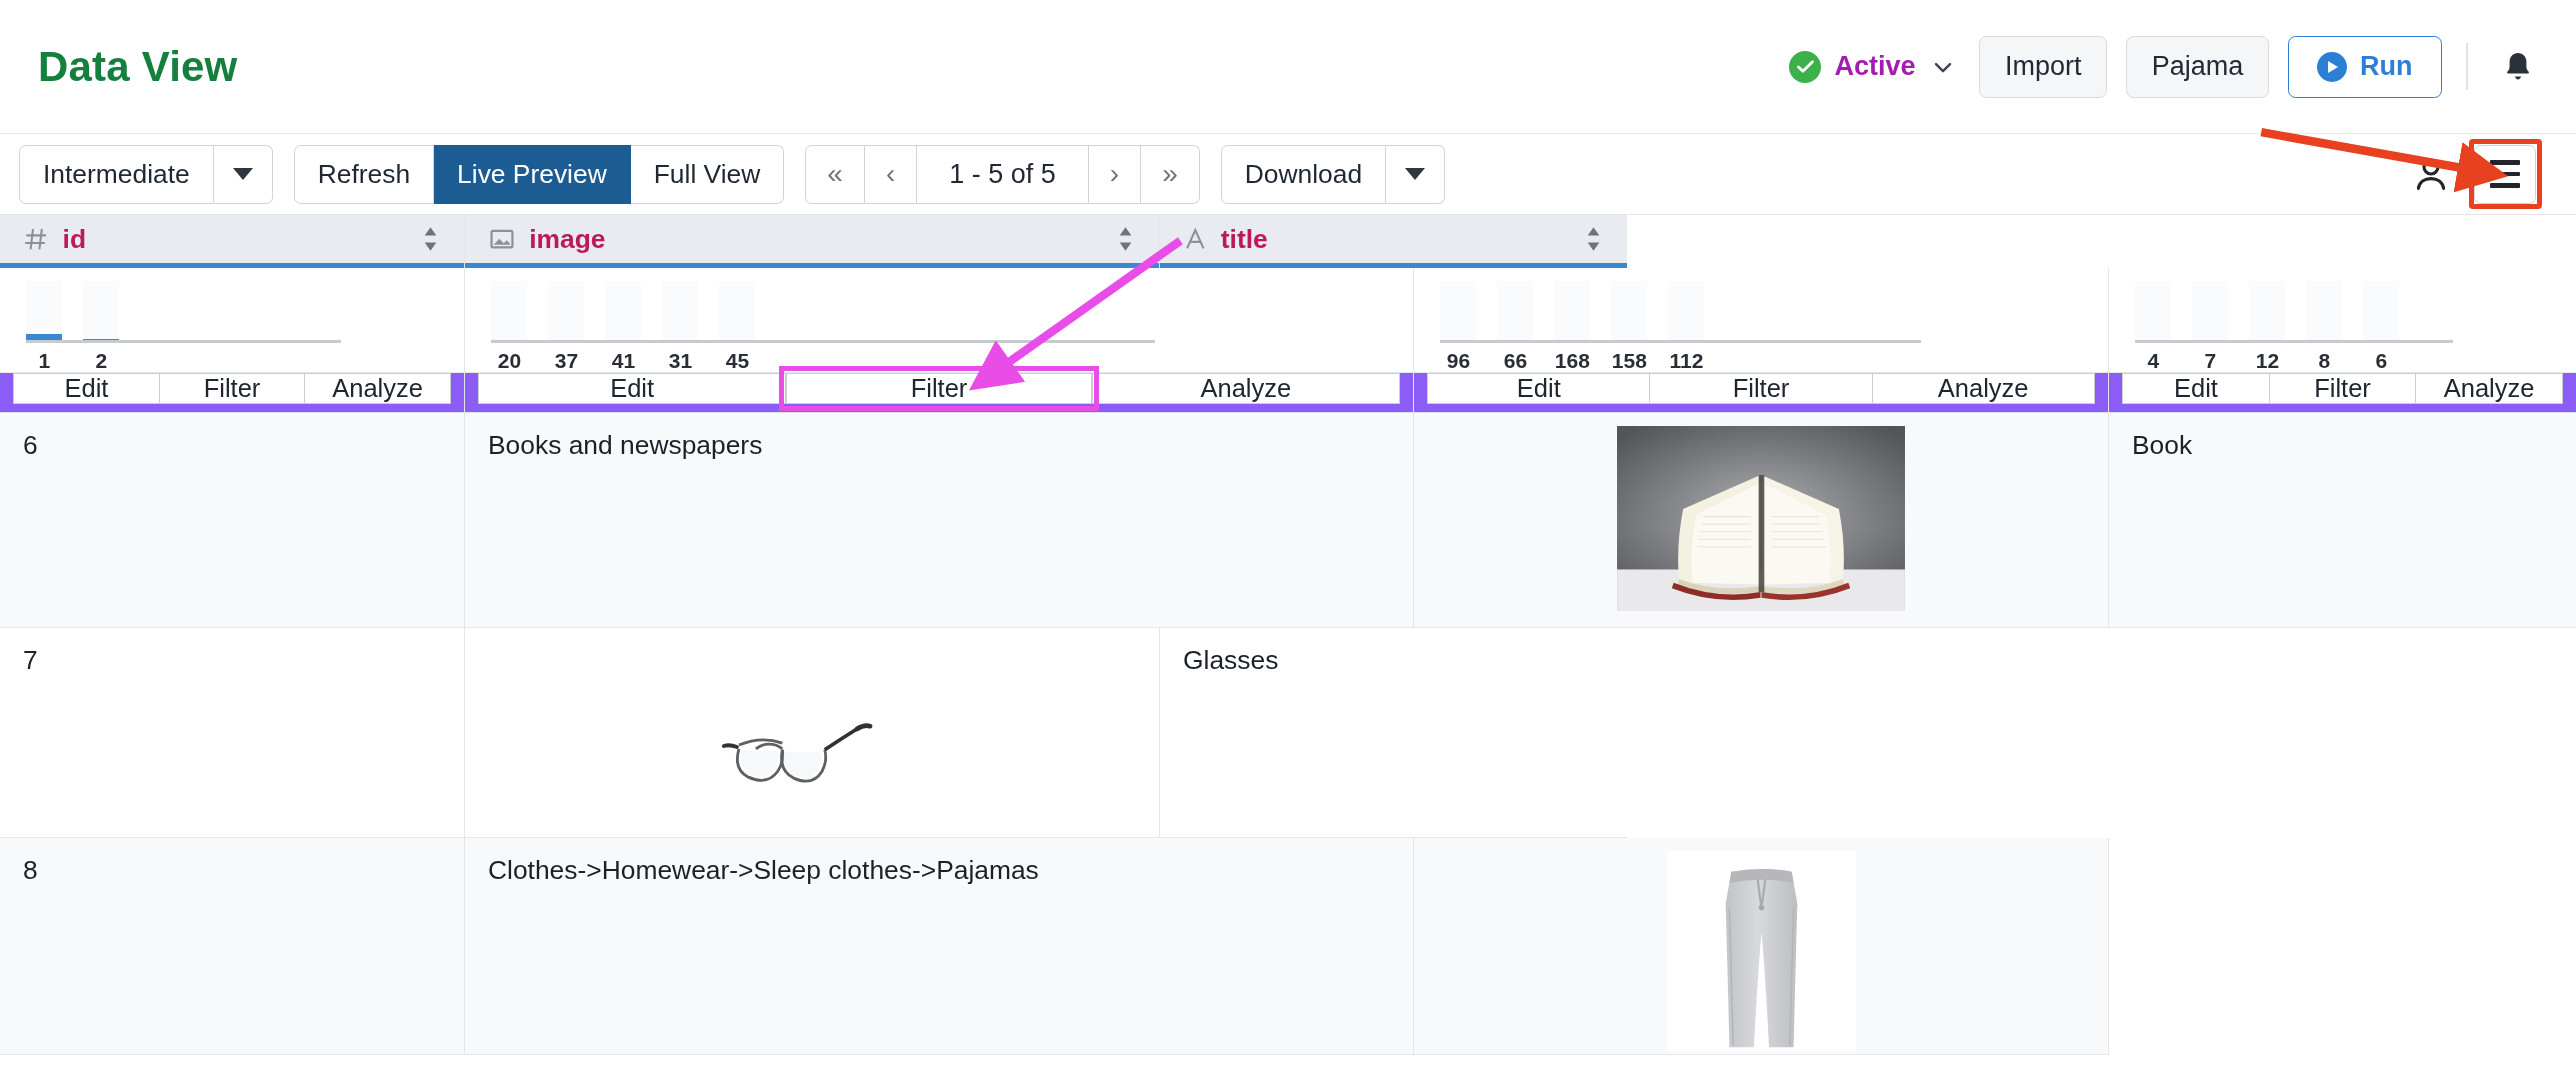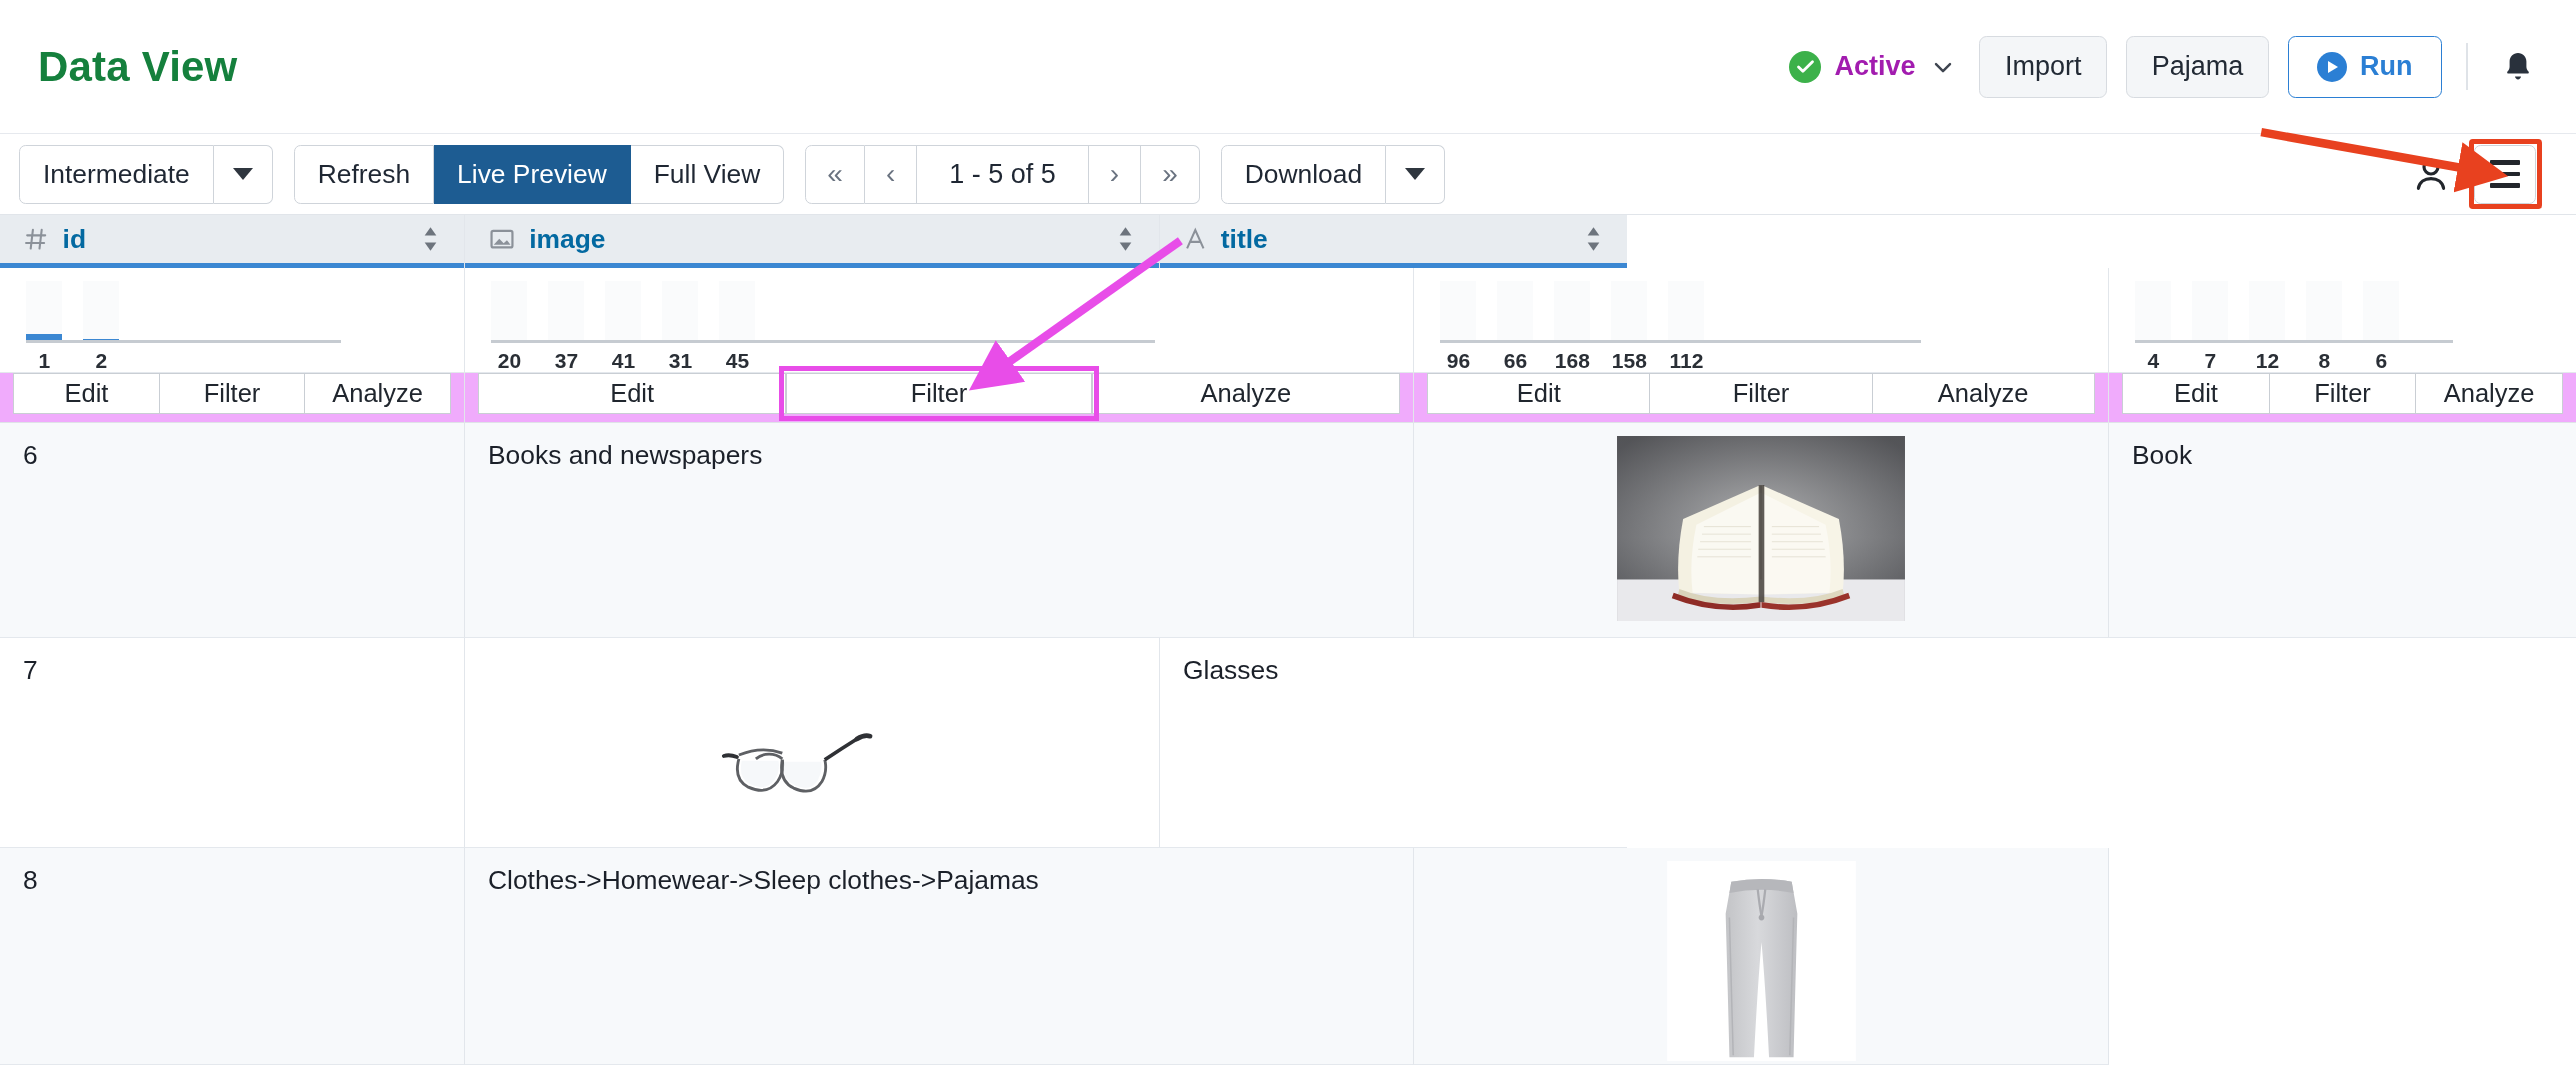--- a/index.html
+++ b/index.html
@@ -108,40 +108,40 @@
   .c-img   { width: 695px; }
   .c-title { width: 467px; border-right: none; }
 
   .hdr-cell {
     height: 53px; background: #e8ecf0;
     display: flex; align-items: center; padding: 0 23px;
     border-bottom: 5.7px solid #3b87d2;
     cursor: pointer;
   }
   .hdr-ico { color: #8b9199; margin-right: 13.2px; display: flex; align-items: center; }
-  .hdr-txt { font-size: 26.4px; font-weight: 700; color: #0369a1; }
+  .hdr-txt { font-size: 26.4px; font-weight: 700; color: #be185d; }
   .sort-ico { margin-left: auto; color: #6d747d; display: flex; align-items: center; }
 
   
   .hist-cell {
     height: 105px; background: #fff; position: relative;
     padding: 13.2px 0 0 26.4px; border-bottom: 0.9px solid #e4e8ed;
   }
   .hist-bars { display: flex; align-items: flex-end; gap: 0; height: 59px; }
   .hist-col { width: 36px; margin-right: 21px; height: 100%;
     display: flex; flex-direction: column; justify-content: flex-end; position: relative; }
   .hist-track { position: absolute; left: 0; right: 0; top: 0; bottom: 0; background: #fafbfc; }
   .hist-fill { position: relative; background: #3b87d2; width: 100%; }
   .hist-axis { height: 2.8px; background: #c6cbd1; margin-top: 0; width: 72%; }
   .hist-labels { display: flex; margin-top: 5.7px; }
   .hist-lab { width: 36px; margin-right: 21px; text-align: center;
     font-size: 21px; font-weight: 600; color: #2a2f36; }
 
   
-  .act-cell { display: flex; height: 50px; background: #f0abfc;
+  .act-cell { display: flex; height: 40px; background: #8b5cf6;
     border-bottom: 1.9px solid #dfe3e8; padding: 0 13.2px 7.6px 13.2px; position: relative; }
   .act-btn {
     flex: 1; border: 0.9px solid #c9ced4; background: #fff;
     font-size: 25.5px; color: #20262e; font-family: "Liberation Sans", sans-serif;
     display: flex; align-items: center; justify-content: center; cursor: pointer;
   }
   .act-btn + .act-btn { border-left: none; }
   .act-hl-wrap { flex: 1; position: relative; display: flex; }
   .act-hl-wrap .act-btn { border-left: 0.9px solid #c9ced4; }
   .act-hl {

